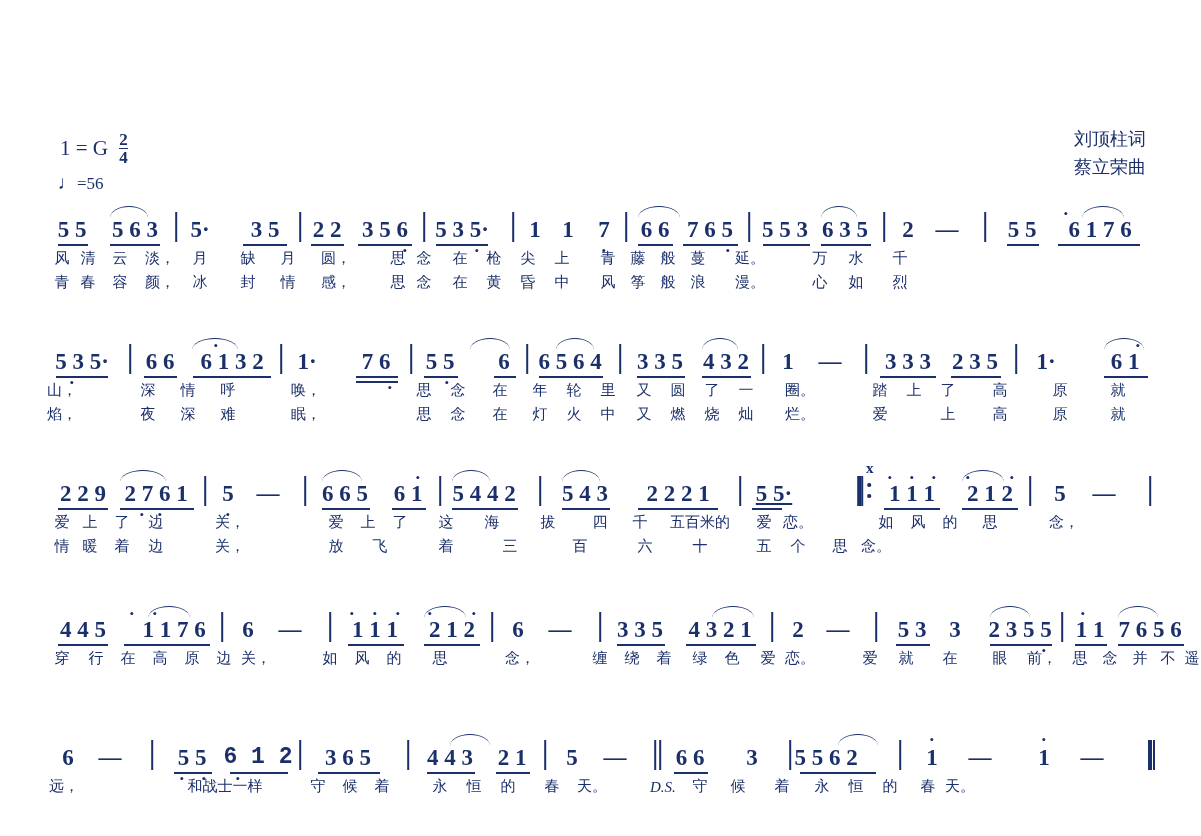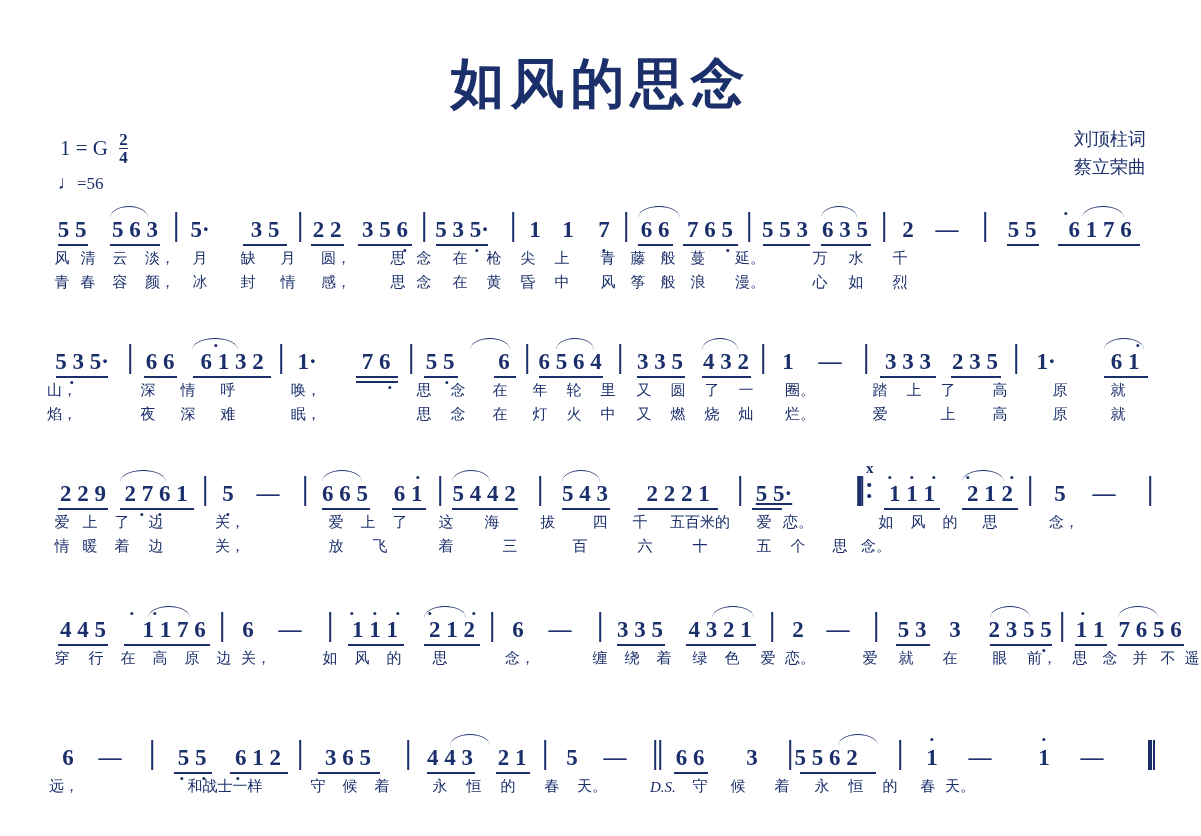--- a/index.html
+++ b/index.html
@@ -189,21 +189,20 @@
   }
   .dash {
     letter-spacing: 0;
   }
 </style>
 </head>
 <body>
 
 <div class="sheet">
 
-  <div class="title">如风的思念</div>
 
   <div class="key-sig">
     <span>1 = G</span>
     <span class="meter">
       <span class="num">2</span>
       <span class="den">4</span>
     </span>
   </div>
 
   <div class="tempo">
@@ -685,21 +684,21 @@
       <span class="tok" style="left:68px;">6</span>
       <span class="tok dash" style="left:110px;">—</span>
 
       <span class="bar" style="left:152px;"></span>
 
       <span class="tok" style="left:192px;">5 5</span>
       <span class="beam" style="left:174px; top:36px; width:38px;"></span>
       <span class="dot-dn" style="left:182px; top:41px;"></span>
       <span class="dot-dn" style="left:204px; top:41px;"></span>
 
-      <span class="tok" style="left:258px;">6 1 2</span>
+      <span class="tok" style="left:258px;font-family:Liberation Mono, monospace;">6 1 2</span>
       <span class="beam" style="left:230px; top:36px; width:58px;"></span>
       <span class="dot-dn" style="left:238px; top:41px;"></span>
 
       <span class="bar" style="left:300px;"></span>
 
       <span class="tok" style="left:348px;">3 6 5</span>
       <span class="beam" style="left:318px; top:36px; width:62px;"></span>
 
       <span class="bar" style="left:408px;"></span>
 

